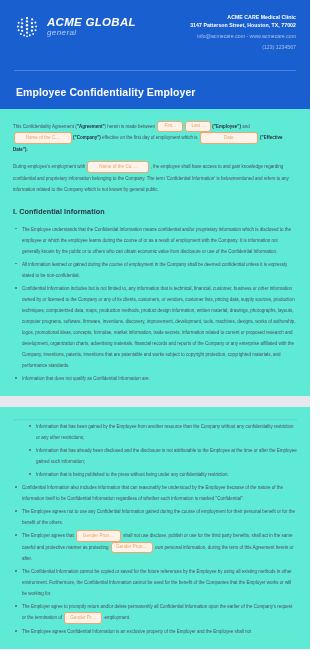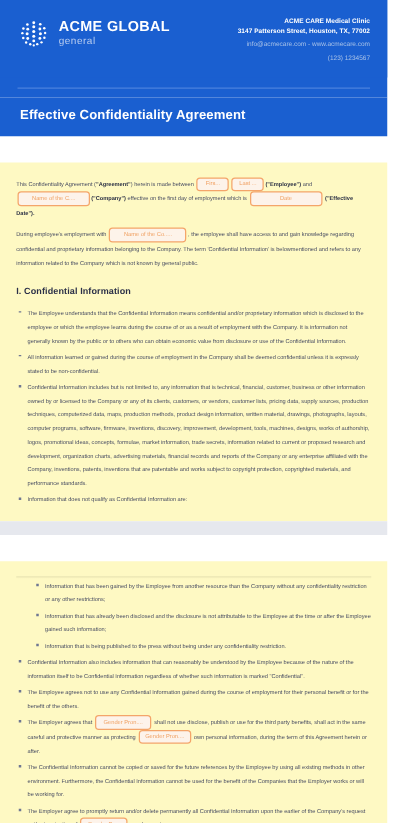--- a/index.html
+++ b/index.html
@@ -14,21 +14,21 @@
   .letterhead {
     background: #1a5fd0;
     padding: 12px 14px 10px 14px;
     position: relative;
     display: flex;
     align-items: flex-start;
     justify-content: space-between;
   }
   .brand { display: flex; align-items: center; gap: 7px; padding-top: 2px; }
   .globe-icon { width: 26px; height: 26px; flex: 0 0 26px; }
-  .brand-text { line-height: 1.05; }
+  .brand-text { line-height: 1.05; font-style: italic; }
   .brand-name {
     color: #ffffff;
     font-size: 11.5px;
     font-weight: bold;
     letter-spacing: 0.3px;
   }
   .brand-sub {
     color: #b9cdf0;
     font-size: 8px;
     letter-spacing: 0.4px;
@@ -62,23 +62,22 @@
   }
   .doc-title {
     color: #ffffff;
     font-size: 10.5px;
     font-weight: bold;
     letter-spacing: 0.1px;
   }
 
   
   .page {
-    background: #fef9c3;
+    background: #5eead4;
     padding: 12px 13px 10px 13px;
-    margin-top: 21px;
   }
   .para {
     font-size: 4.5px;
     line-height: 2.45;
     color: #4a4f63;
     text-align: left;
     margin-bottom: 6px;
   }
   .para b { color: #2b3044; font-weight: bold; }
 
@@ -211,21 +210,21 @@
       <div class="contact-strong">3147 Patterson Street, Houston, TX, 77002</div>
       <div class="contact-light">info@acmecare.com - www.acmecare.com</div>
       <div class="contact-light">(123) 1234567</div>
     </div>
 
   </div>
   <div class="header-rule"></div>
 </div>
 
 <div class="title-bar">
-  <div class="doc-title">Effective Confidentiality Agreement</div>
+  <div class="doc-title">Employee Confidentiality Employer</div>
 </div>
 
 <div class="page">
 
   <p class="para">
     <span>This Confidentiality Agreement (</span><b>"Agreement"</b><span>) herein is made between</span>
     <span class="field f-first">Firs...</span><span class="field f-last">Last ...</span><b>("Employee")</b>
     <span>and</span>
     <span class="field f-comp">Name of the C....</span><b>("Company")</b>
     <span>effective on the first day of employment which is</span>

